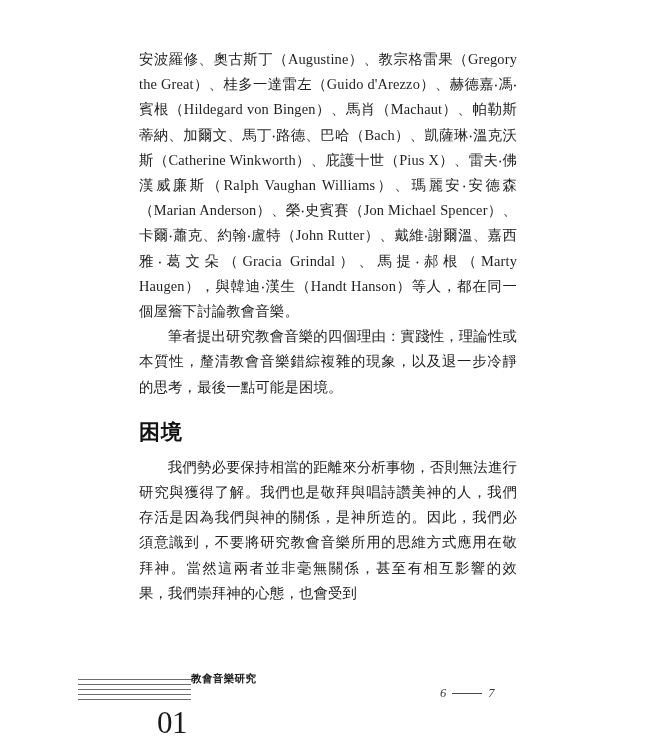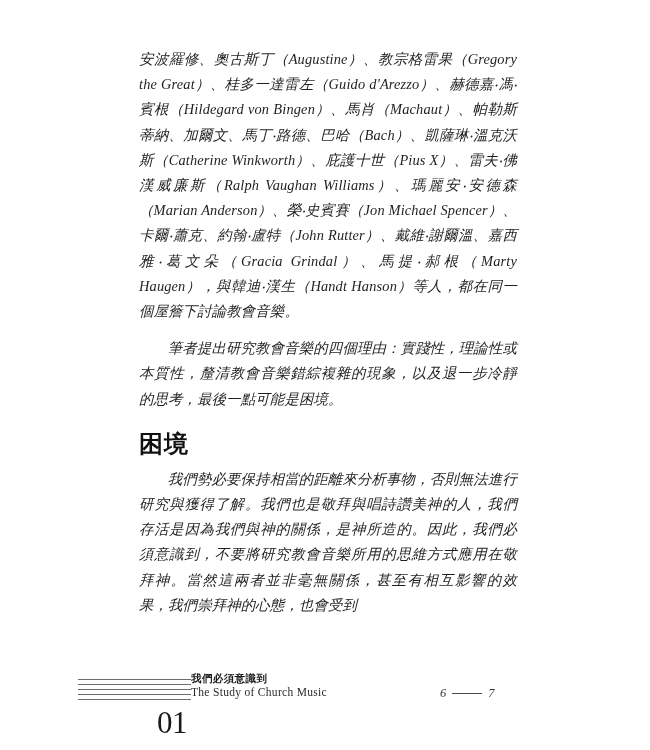--- a/index.html
+++ b/index.html
@@ -27,35 +27,34 @@
 
   .para {
     margin: 0;
     font-size: 14.4px;
     line-height: 25.2px;
     text-align: justify;
     text-justify: inter-ideograph;
     color: #1f1f1f;
     letter-spacing: 0.15px;
     font-family: "Liberation Serif", "DejaVu Serif", serif;
-    font-style: italic;
   }
   .para.indent {
     text-indent: 2em;
   }
   .para + .para {
-    margin-top: 12px;
+    margin-top: 0;
   }
 
   
   .section-heading {
     margin: 0;
     padding-top: 19px;
     padding-bottom: 10px;
-    font-size: 24px;
+    font-size: 21px;
     line-height: 26px;
     font-weight: bold;
     letter-spacing: 1px;
     color: #111111;
     font-family: "Liberation Serif", "DejaVu Serif", serif;
   }
 
   
   .footer {
     position: absolute;
@@ -164,22 +163,21 @@
     <div class="staff-line"></div>
     <div class="staff-line"></div>
     <div class="staff-line"></div>
     <div class="staff-line"></div>
     <div class="staff-line"></div>
   </div>
 
   <div class="chapter-number">01</div>
 
   <div class="chapter-titles">
-    <div class="chapter-title-zh">我們必須意識到</div>
-    <div class="chapter-title-en">The Study of Church Music</div>
+    <div class="chapter-title-zh">教會音樂研究</div>
   </div>
 
   <div class="page-number">
     <span>6</span>
     <span class="rule"></span>
     <span>7</span>
   </div>
 
 </div>
 

